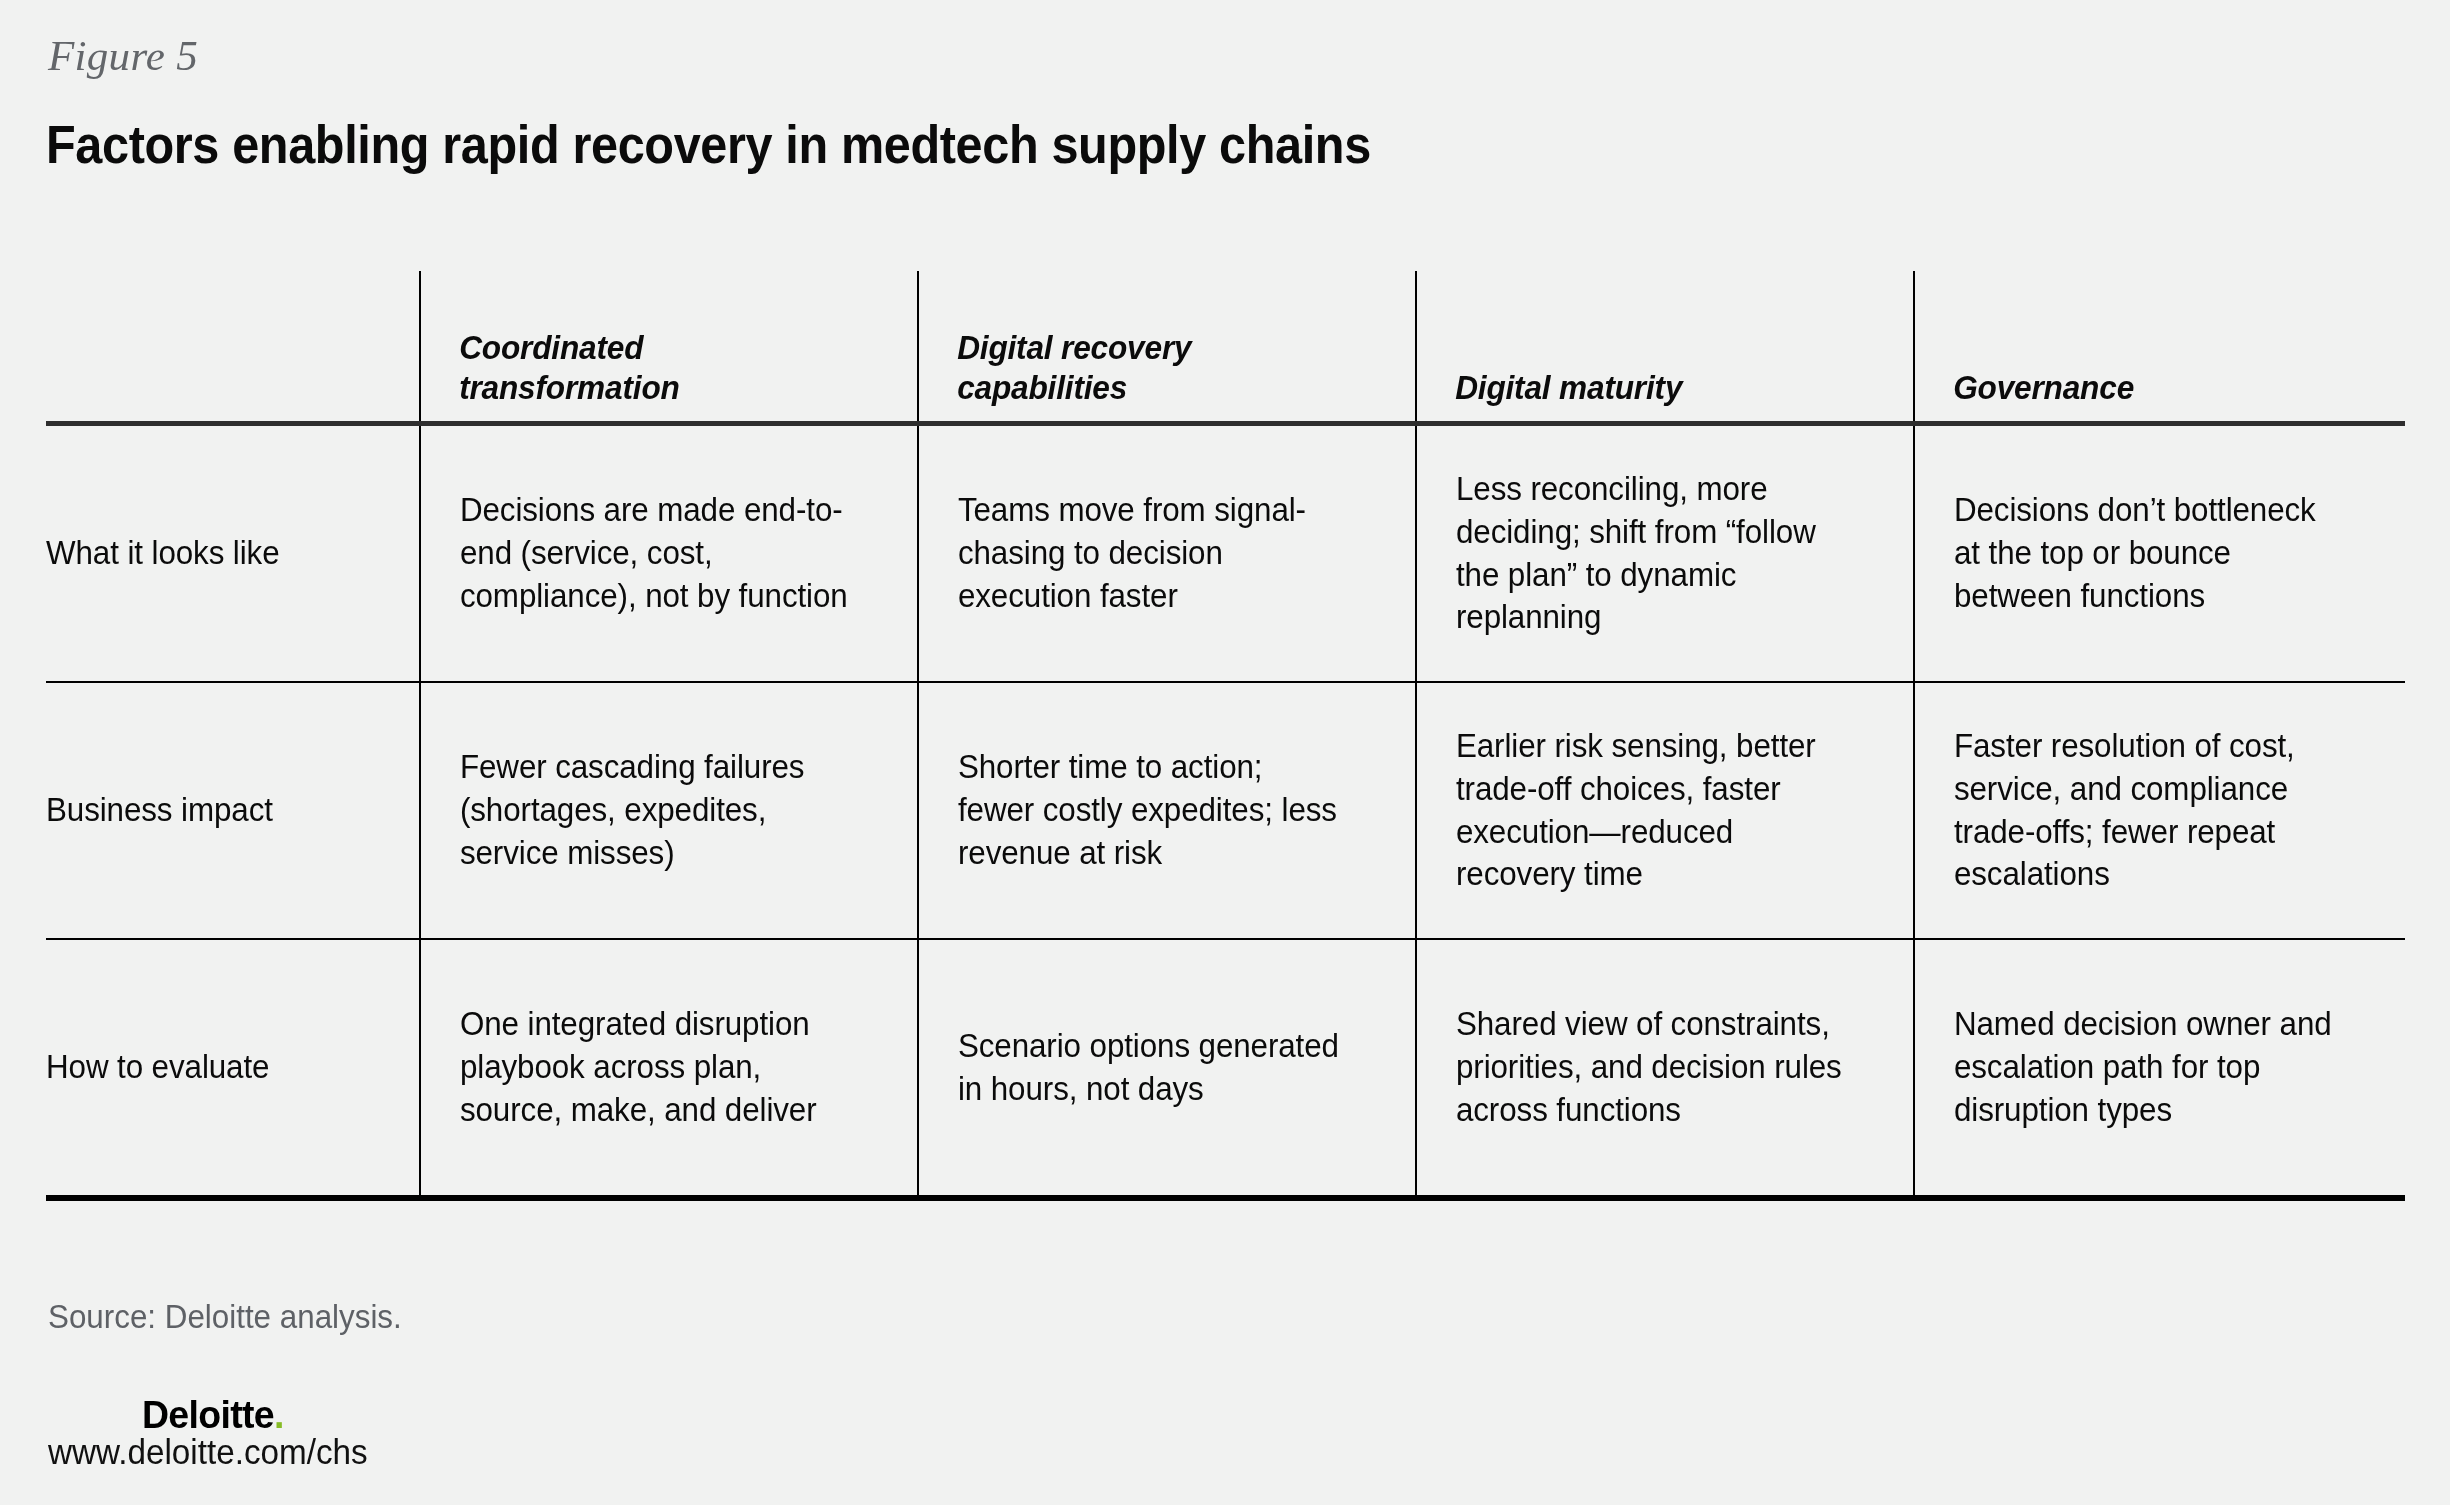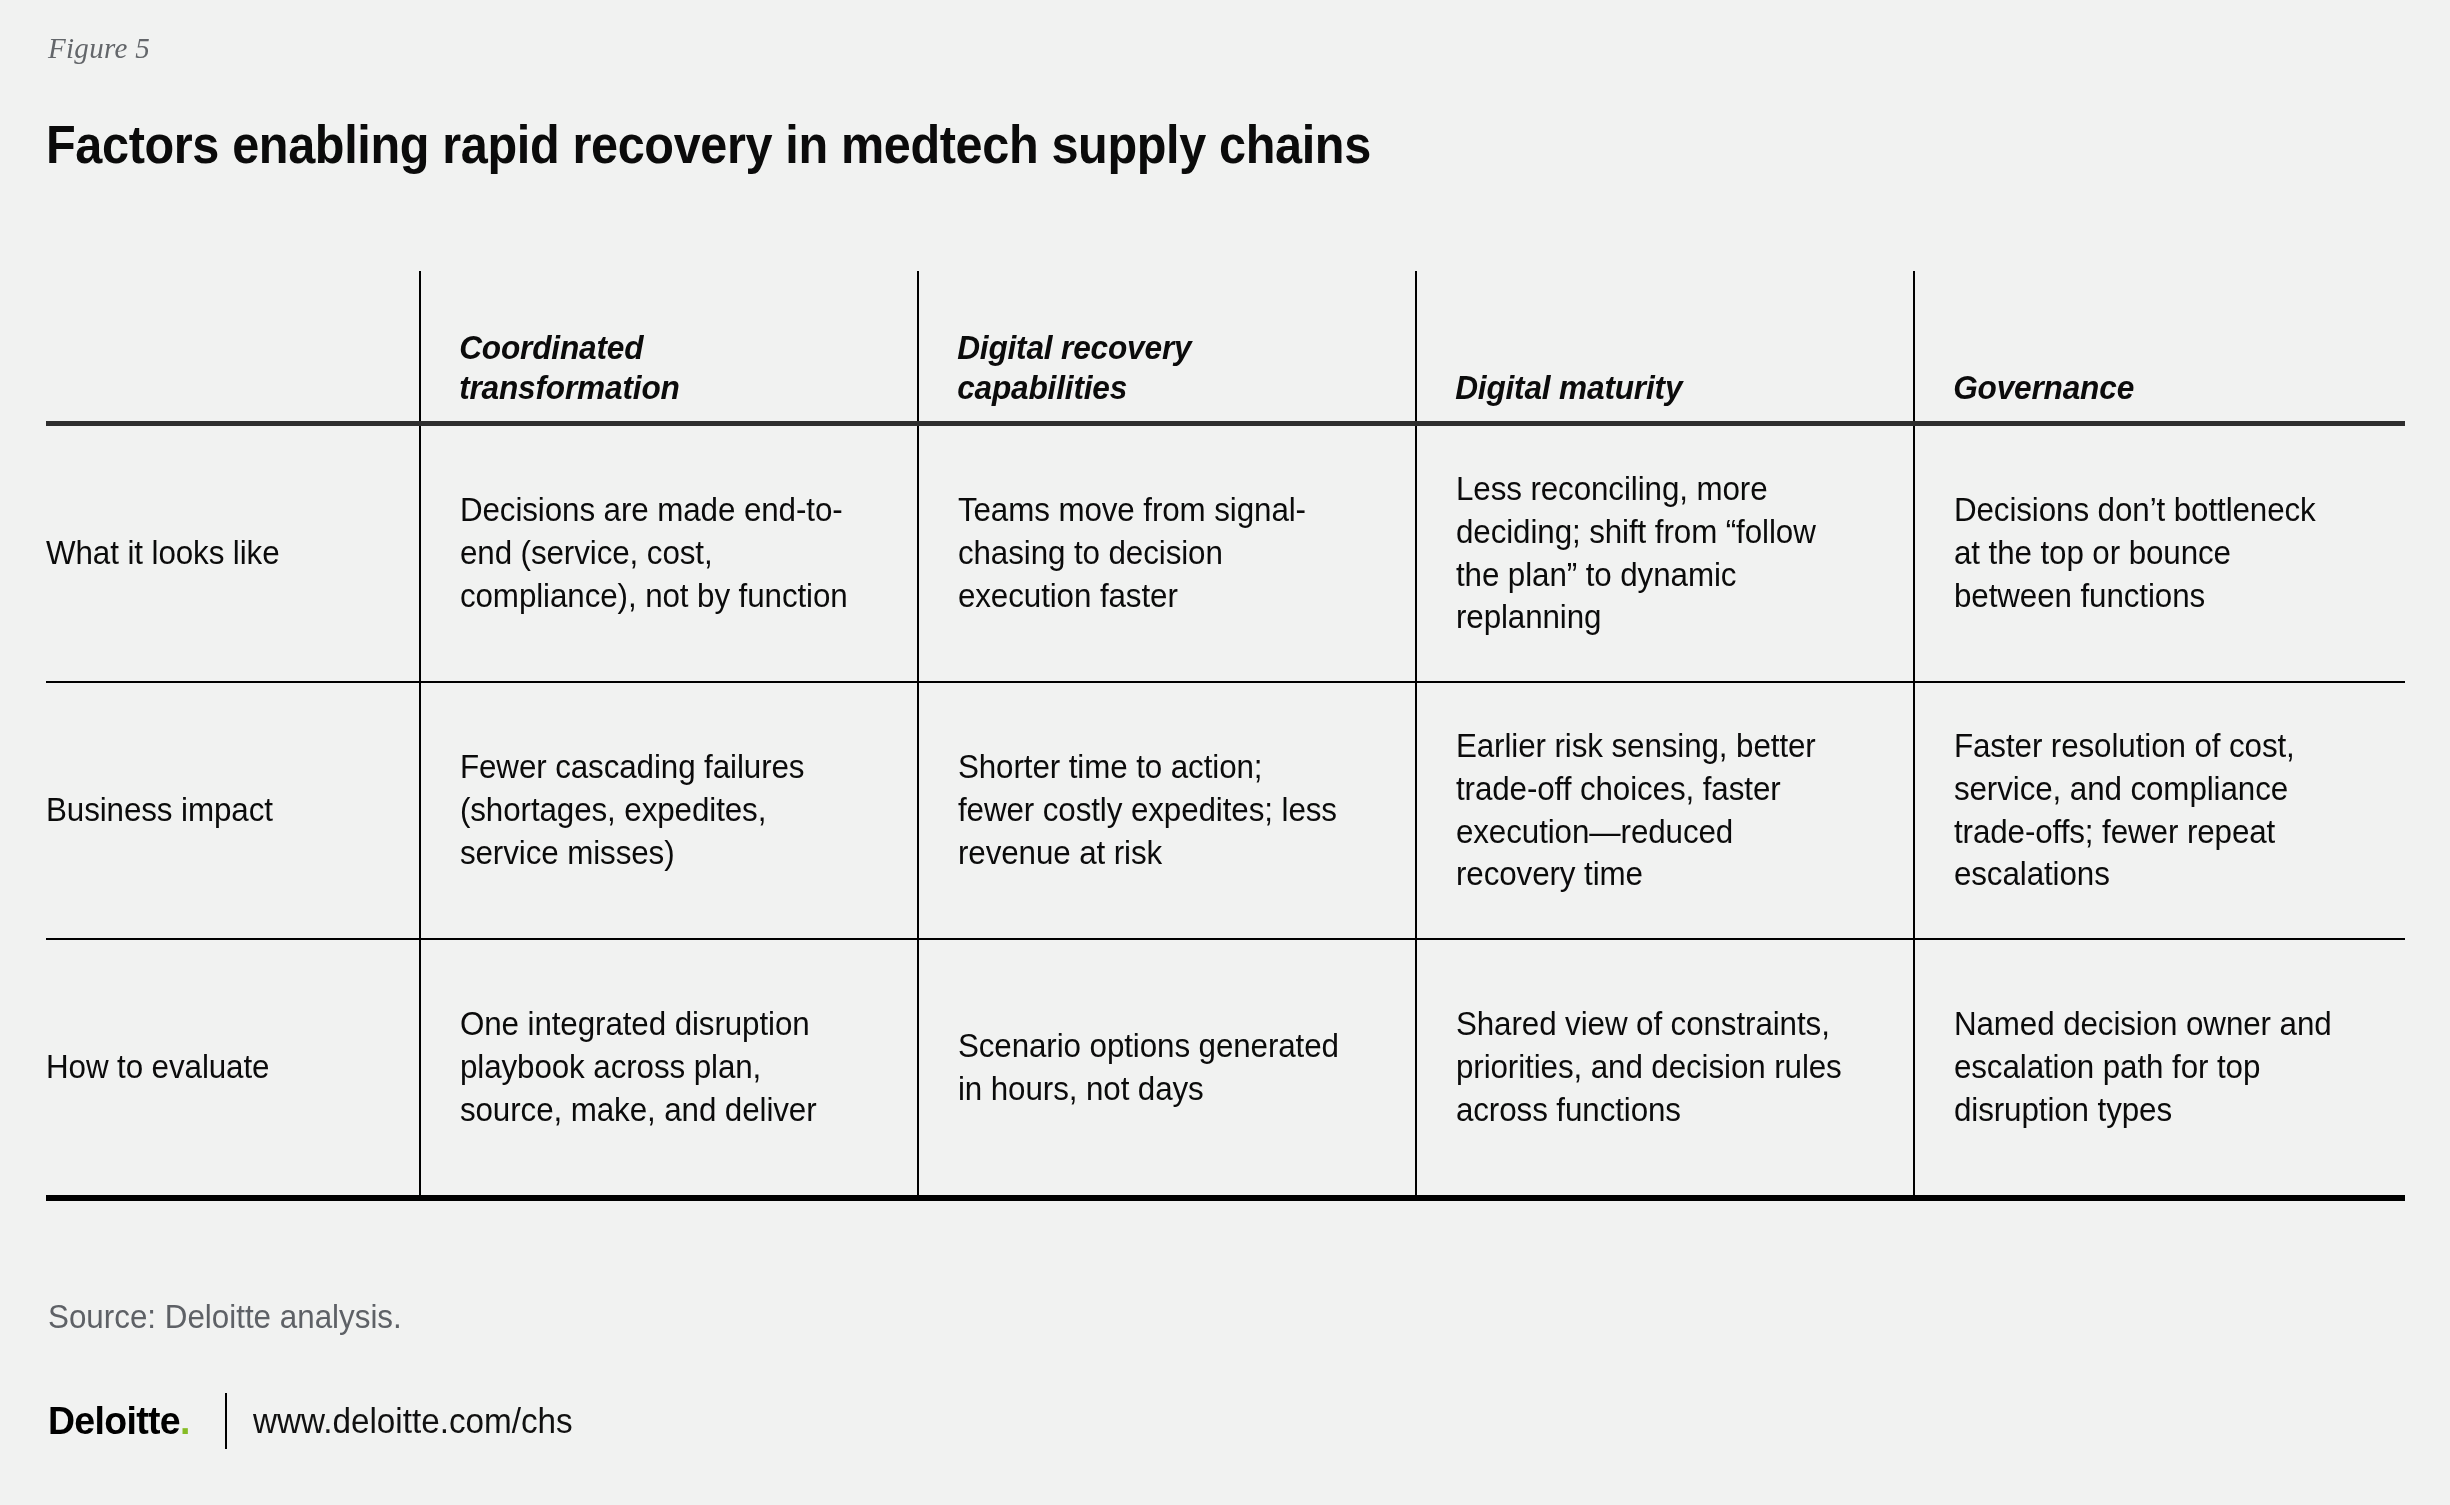--- a/index.html
+++ b/index.html
@@ -22,21 +22,21 @@
     overflow: hidden;
   }
 
   
   .fig-label {
     position: absolute;
     left: 48px;
     top: 34px;
     font-family: "Liberation Serif", serif;
     font-style: italic;
-    font-size: 29px;
+    font-size: 43px;
     line-height: 1;
     color: #63666a;
     letter-spacing: 0.3px;
   }
   .fig-title {
     position: absolute;
     left: 46px;
     top: 116px;
     font-family: "Liberation Sans Narrow", "Liberation Sans", sans-serif;
     font-weight: bold;
@@ -127,20 +127,21 @@
     transform: scaleX(0.95);
     transform-origin: left top;
   }
   .footer {
     position: absolute;
     left: 48px;
     top: 1395px;
     display: flex;
     align-items: center;
     height: 51px;
+    flex-direction: column;
   }
   .logo {
     font-family: "Liberation Sans Narrow", "Liberation Sans", sans-serif;
     font-weight: bold;
     font-size: 39px;
     line-height: 1;
     color: #000;
     letter-spacing: -0.7px;
     transform: scaleX(0.96);
     transform-origin: left center;

